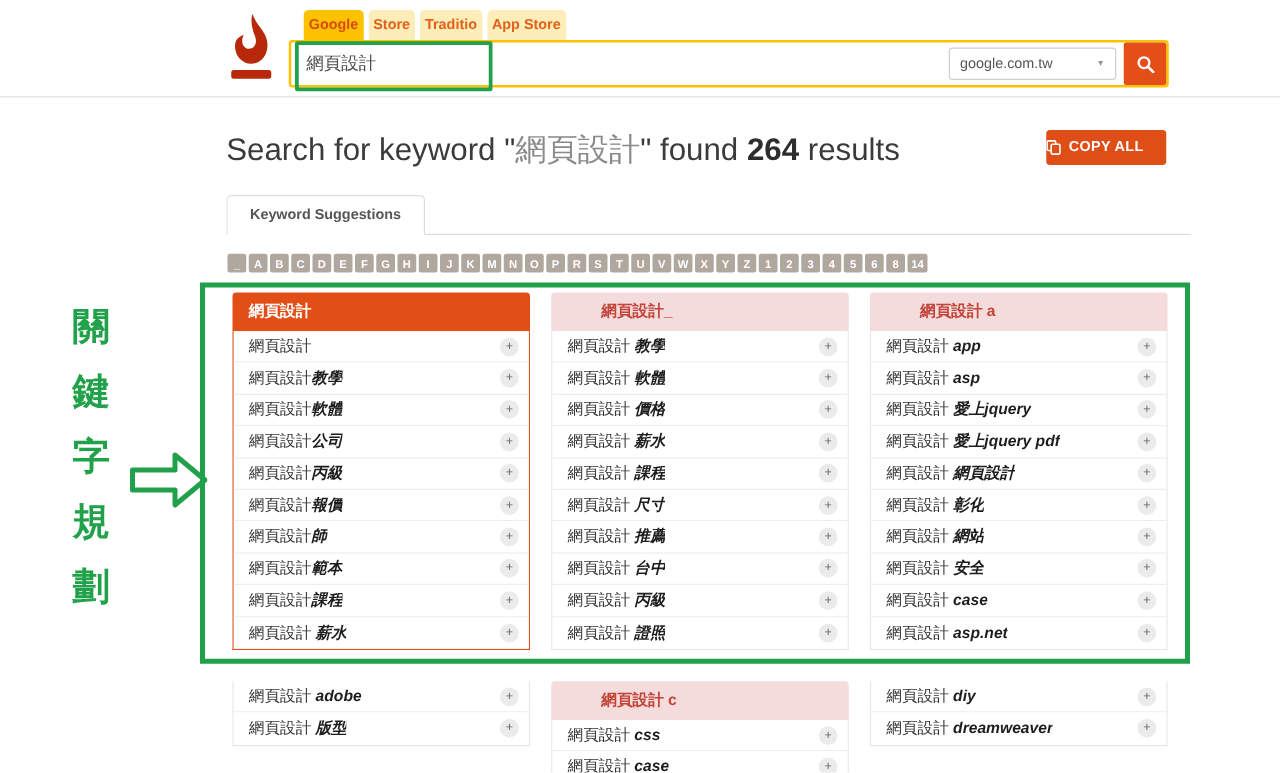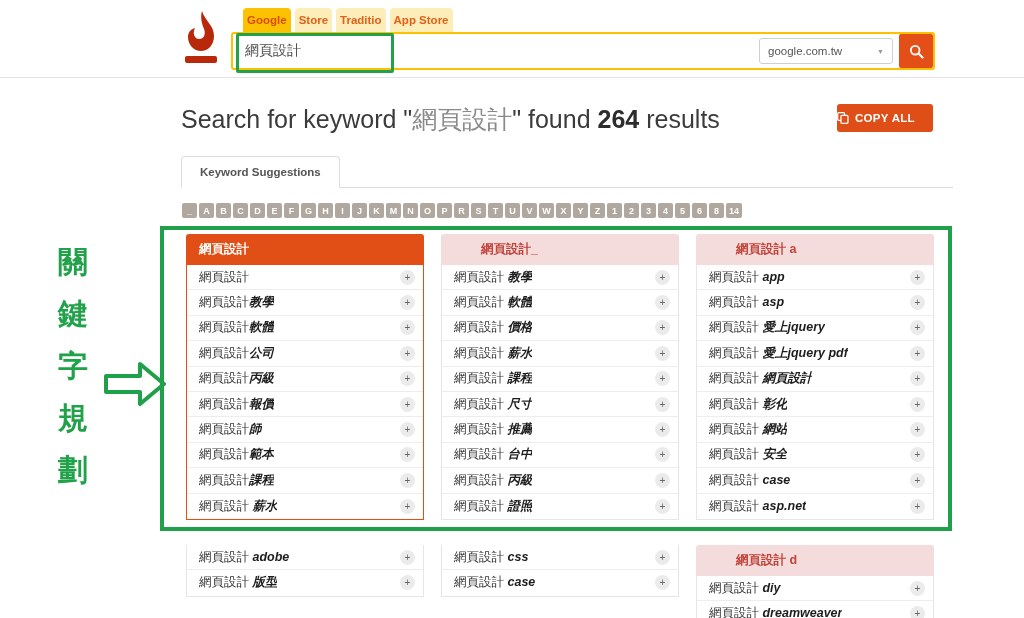--- a/index.html
+++ b/index.html
@@ -363,33 +363,33 @@
               <div class="kw-text"><span>網頁設計 </span><b>adobe</b></div>
               <div class="plus">+</div>
             </div>
             <div class="kw-row">
               <div class="kw-text"><span>網頁設計 </span><b>版型</b></div>
               <div class="plus">+</div>
             </div>
           </div>
         </div>
         <div class="col">
+          <div class="col-head pale">網頁設計 c</div>
           <div class="col-body">
             <div class="kw-row">
               <div class="kw-text"><span>網頁設計 </span><b>css</b></div>
               <div class="plus">+</div>
             </div>
             <div class="kw-row">
               <div class="kw-text"><span>網頁設計 </span><b>case</b></div>
               <div class="plus">+</div>
             </div>
           </div>
         </div>
         <div class="col">
-          <div class="col-head pale">網頁設計 d</div>
           <div class="col-body">
             <div class="kw-row">
               <div class="kw-text"><span>網頁設計 </span><b>diy</b></div>
               <div class="plus">+</div>
             </div>
             <div class="kw-row">
               <div class="kw-text"><span>網頁設計 </span><b>dreamweaver</b></div>
               <div class="plus">+</div>
             </div>
           </div>

